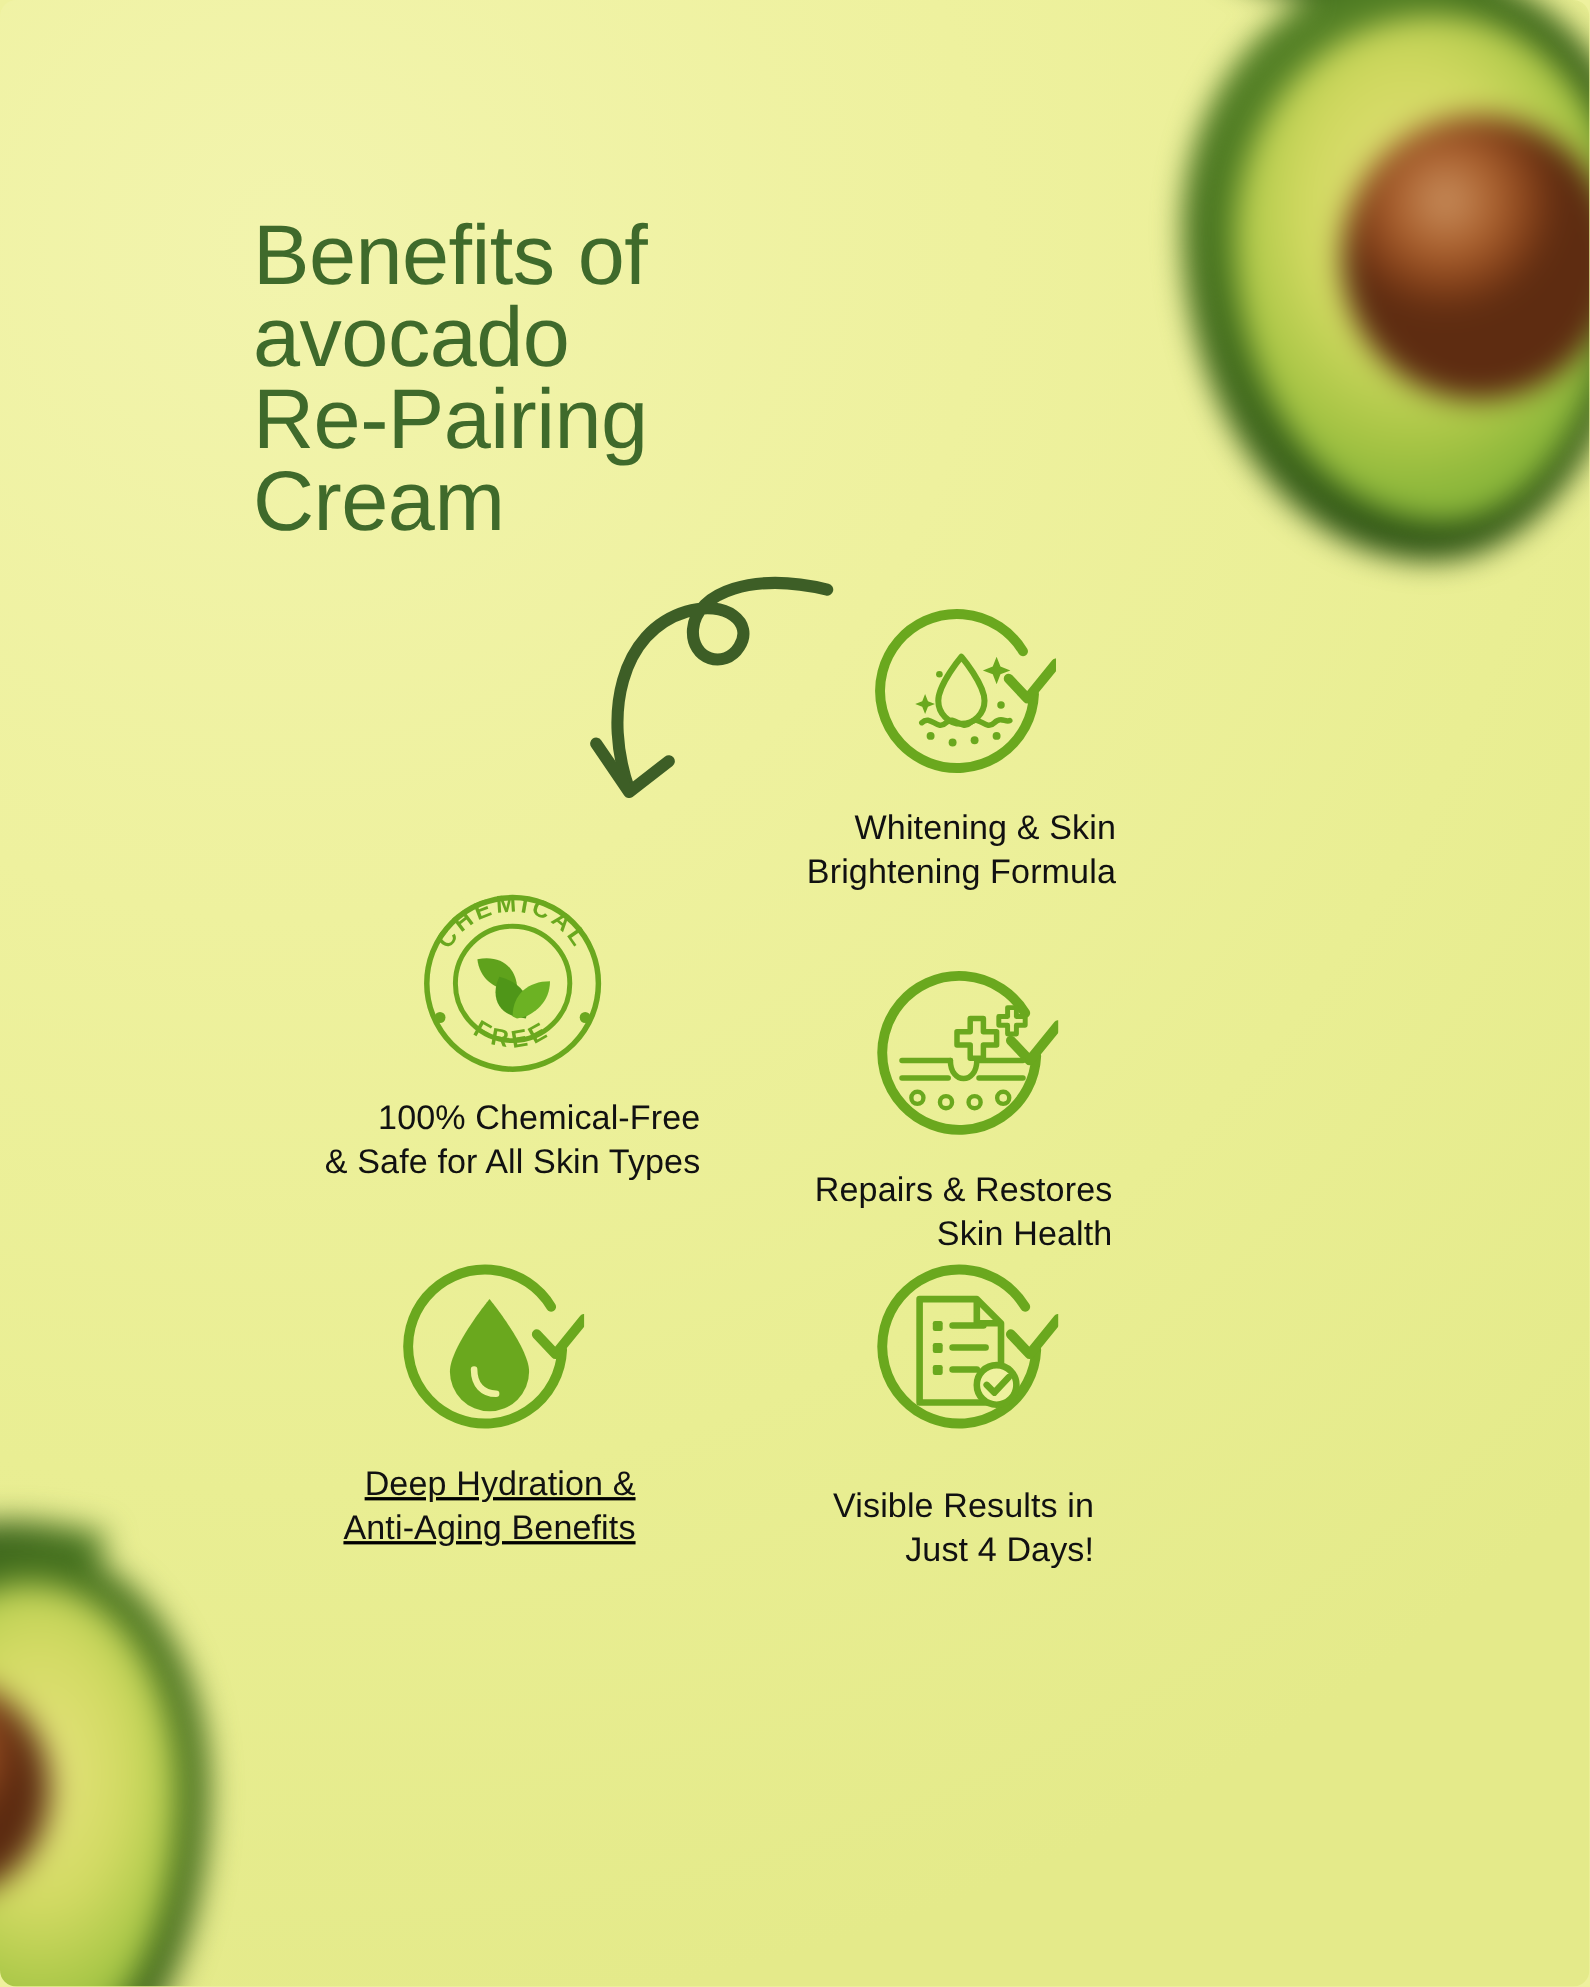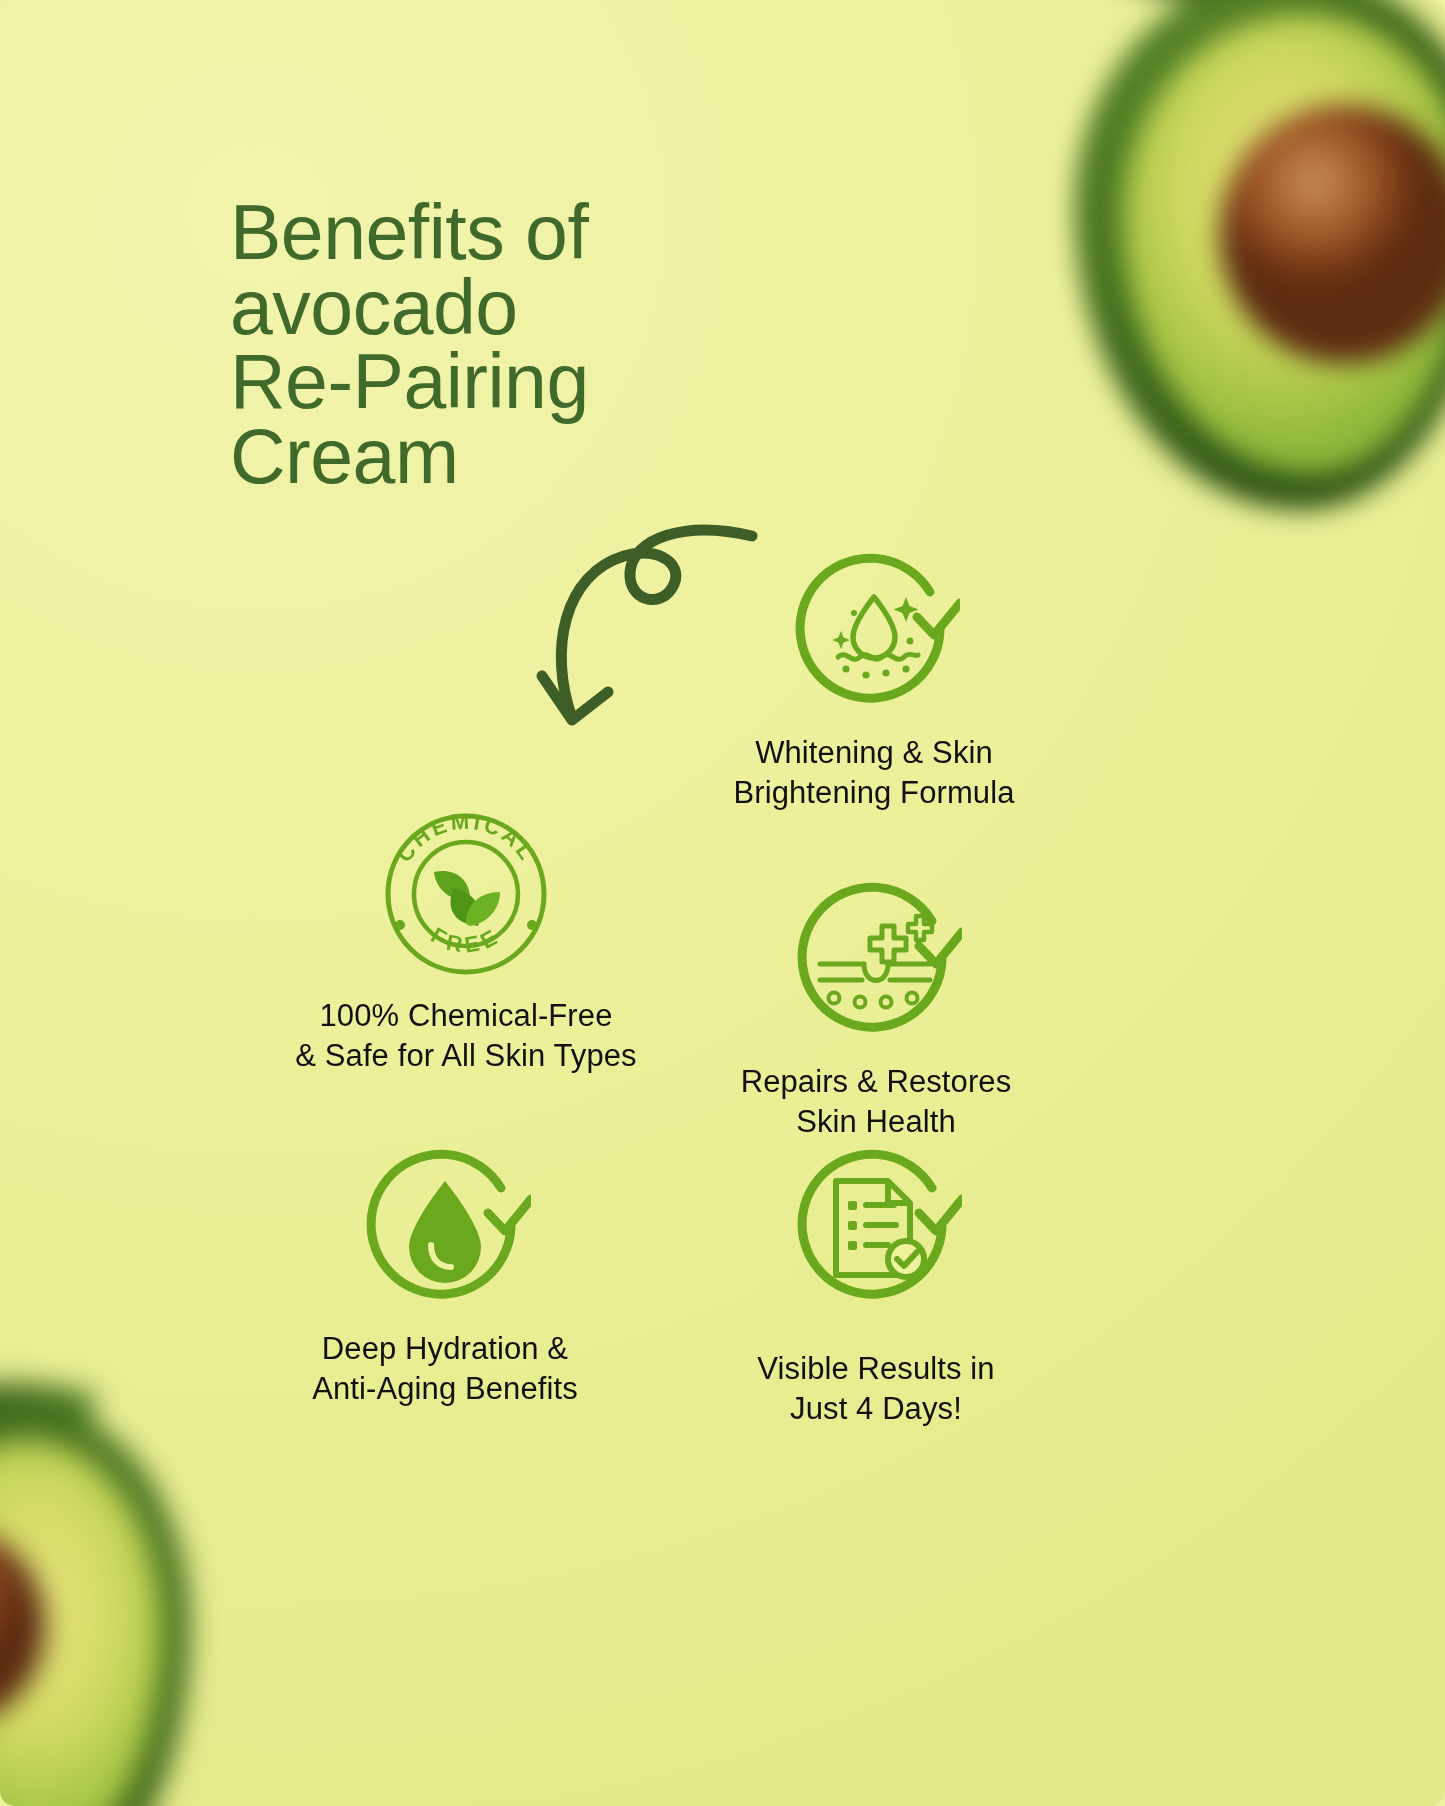--- a/index.html
+++ b/index.html
@@ -73,29 +73,29 @@
   }
 
   
   #arrow{position:absolute;left:520px;top:500px;width:270px;height:250px;}
 
   
   #grid{position:absolute;left:0;top:0;width:100%;height:100%;}
   .cell{position:absolute;display:flex;flex-direction:column;align-items:center;}
   .icon-wrap{width:172px;height:172px;position:relative;}
   .cap{
-    margin-top:16px;text-align:center;color:#111;
+    margin-top:16px;text-align:right;color:#111;
     font-size:31px;line-height:1.30;white-space:pre-line;letter-spacing:.1px;
   }
 
   
   #cell-0{left:714px;top:545px;width:320px;}
   #cell-1{left:266px;top:808px;width:400px;}
   #cell-2{left:716px;top:874px;width:320px;}
-  #cell-3{left:275px;top:1141px;width:340px;}
+  #cell-3{left:275px;top:1141px;width:340px;text-decoration:underline;}
   #cell-4{left:716px;top:1141px;width:320px;gap:20px;}
 </style>
 </head>
 <body>
 
 <div id="stage">
 
   <div class="avo" id="avo-tr">
     <div class="leaf"></div>
     <div class="stem"></div>

